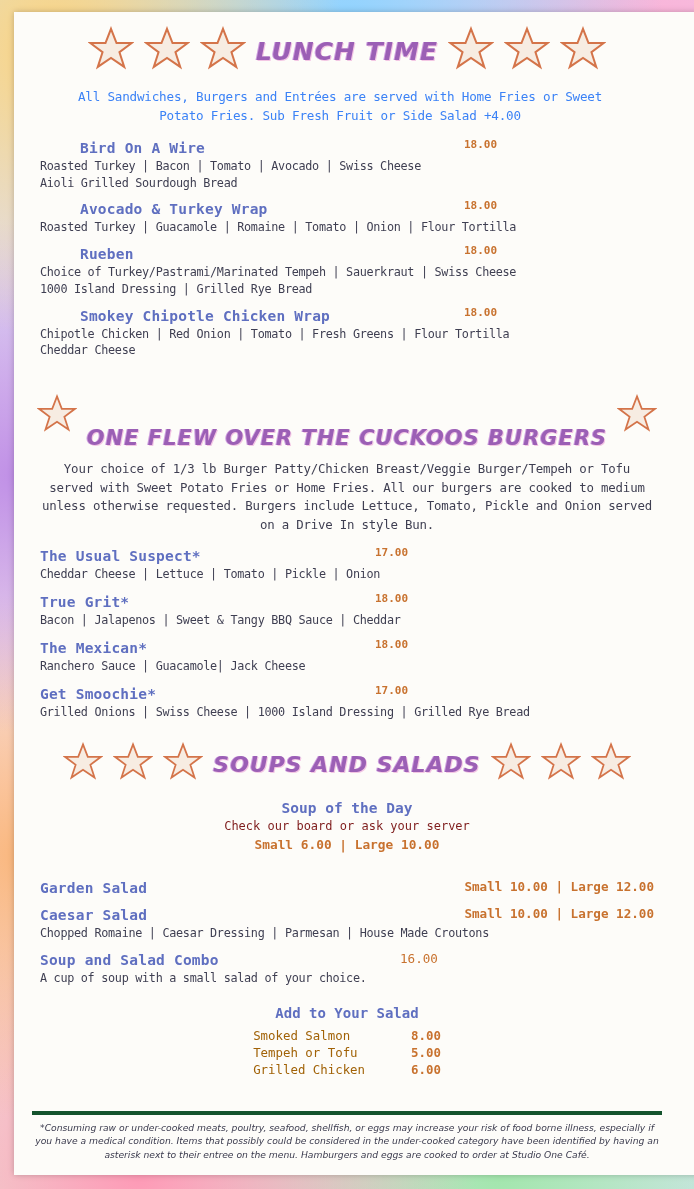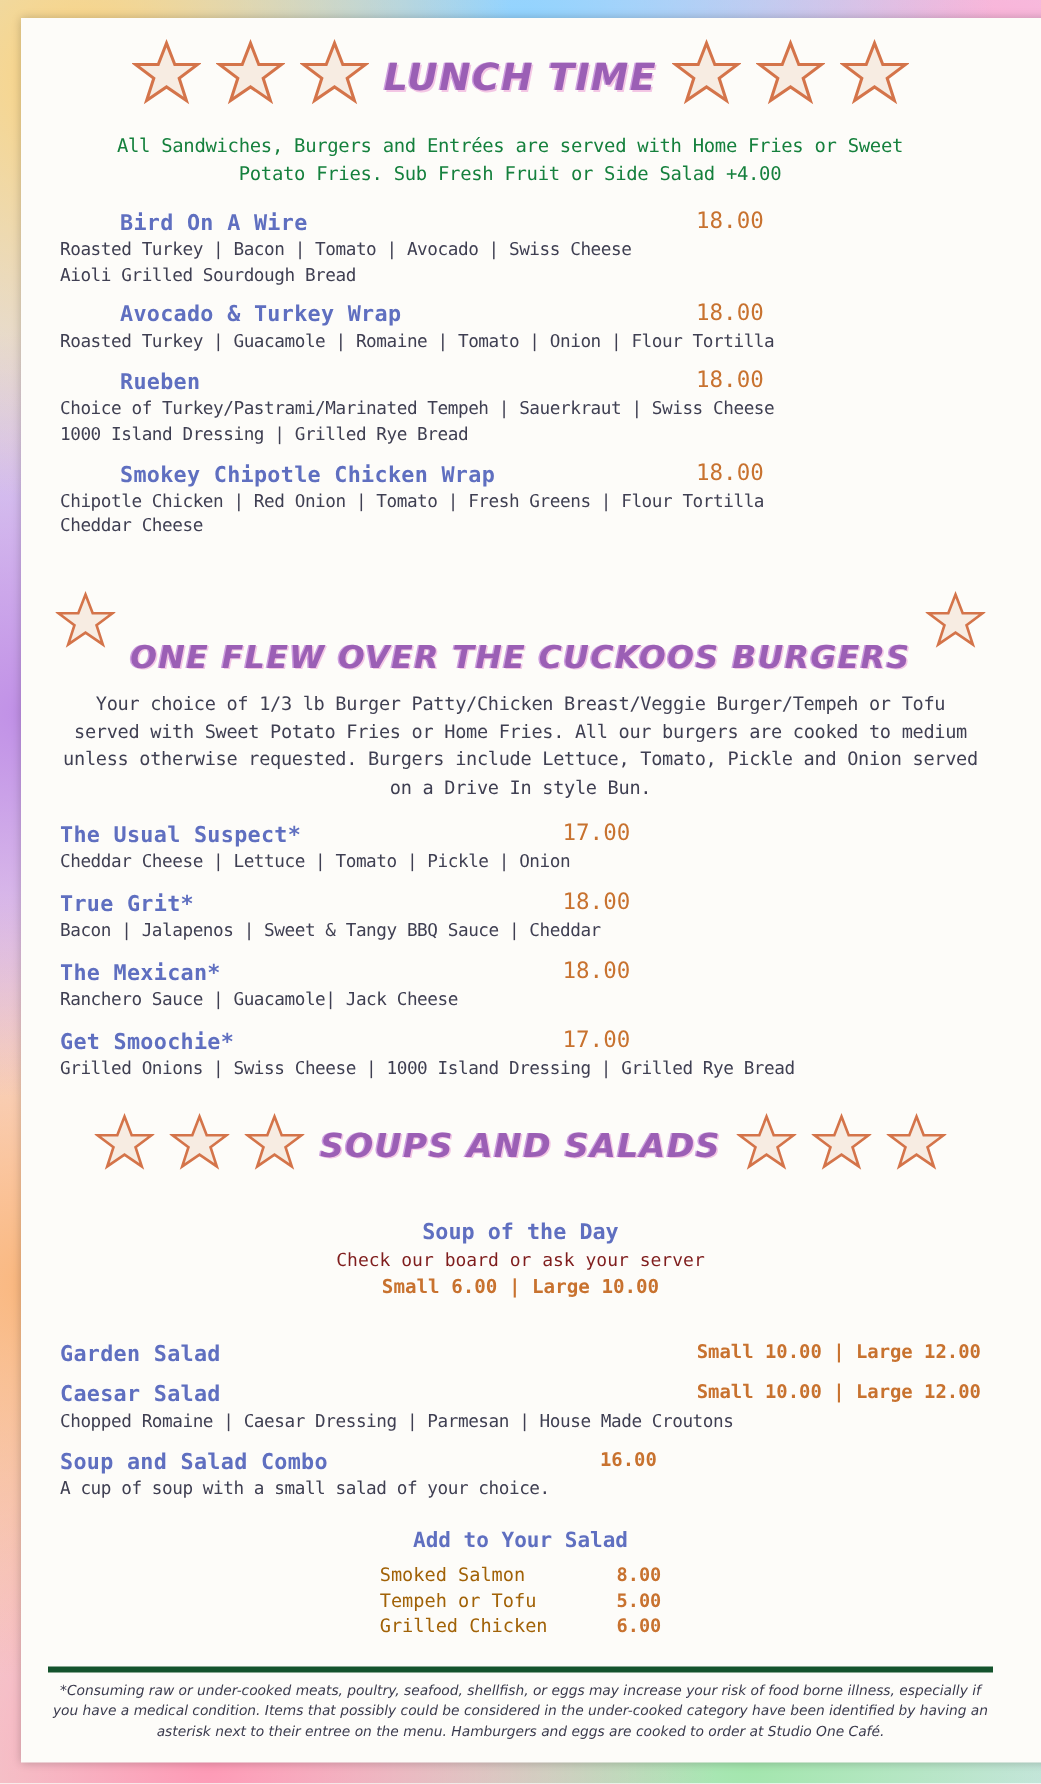--- a/index.html
+++ b/index.html
@@ -65,42 +65,42 @@
   }
   .star {
     display: inline-block;
     flex: none;
   }
 
   
   .intro {
     text-align: center;
     font-size: 12.6px;
-    color: #15803d;
+    color: #3b82f6;
     line-height: 1.5;
     margin: 12px 56px 4px 42px;
     letter-spacing: -0.2px;
   }
   .section {
     margin: 12px 26px;
   }
   .item {
     margin-top: 8px;
   }
   .item-name {
     font-family: "DejaVu Sans Mono", monospace;
     font-weight: bold;
     font-size: 14.5px;
     color: #5f6fc0;
     letter-spacing: 0.2px;
   }
   .item-price {
     font-family: "DejaVu Sans Mono", monospace;
-    font-weight: normal;
-    font-size: 15px;
+    font-weight: bold;
+    font-size: 11px;
     color: #c8722f;
     margin-left: auto;
     text-align: center;
   }
   .item-desc {
     font-size: 11.8px;
     color: #3f3f52;
     line-height: 1.42;
     letter-spacing: -0.3px;
     margin-top: 1px;
@@ -121,21 +121,21 @@
   .burgers .item-price { position: absolute; left: 335px; }
   .burgers .row { position: relative; }
 
   
   .center-title {
     text-align: center;
     font-family: "DejaVu Sans Mono", monospace;
     font-weight: bold;
     font-size: 14.5px;
     color: #5f6fc0;
-    margin-top: 28px;
+    margin-top: 14px;
   }
   .center-sub {
     text-align: center;
     font-size: 12px;
     color: #7f1d1d;
     margin-top: 3px;
   }
   .center-price {
     text-align: center;
     font-family: "DejaVu Sans Mono", monospace;
@@ -154,21 +154,21 @@
     font-family: "DejaVu Sans Mono", monospace;
     font-weight: bold;
     font-size: 12.6px;
     color: #c8722f;
   }
   .salads .combo-price {
     position: absolute;
     left: 360px;
     top: 1px;
     font-family: "DejaVu Sans Mono", monospace;
-    font-weight: bold;
+    font-weight: normal;
     font-size: 12.6px;
     color: #c8722f;
   }
 
   .addons {
     margin-top: 18px;
     text-align: center;
   }
   .addons h4 {
     margin: 0;

